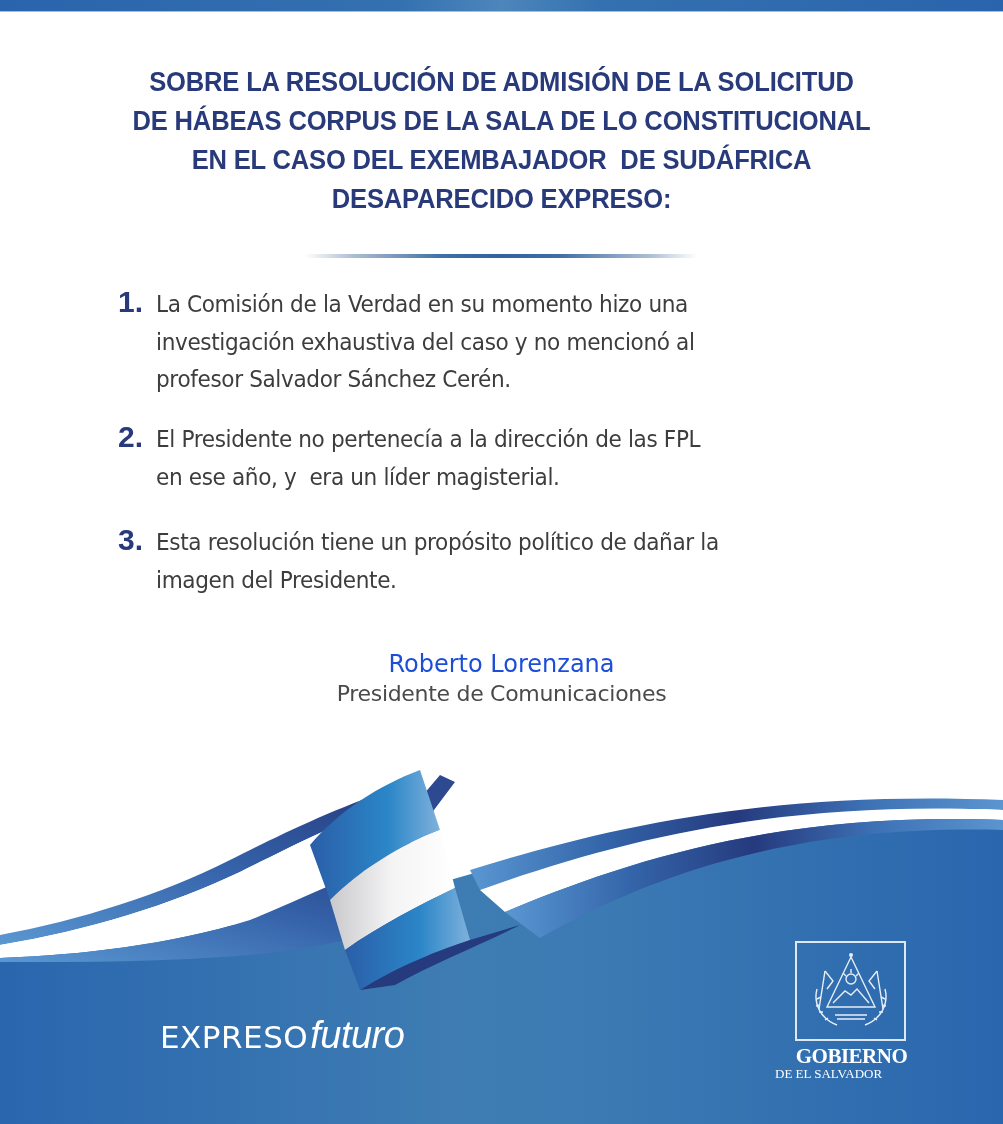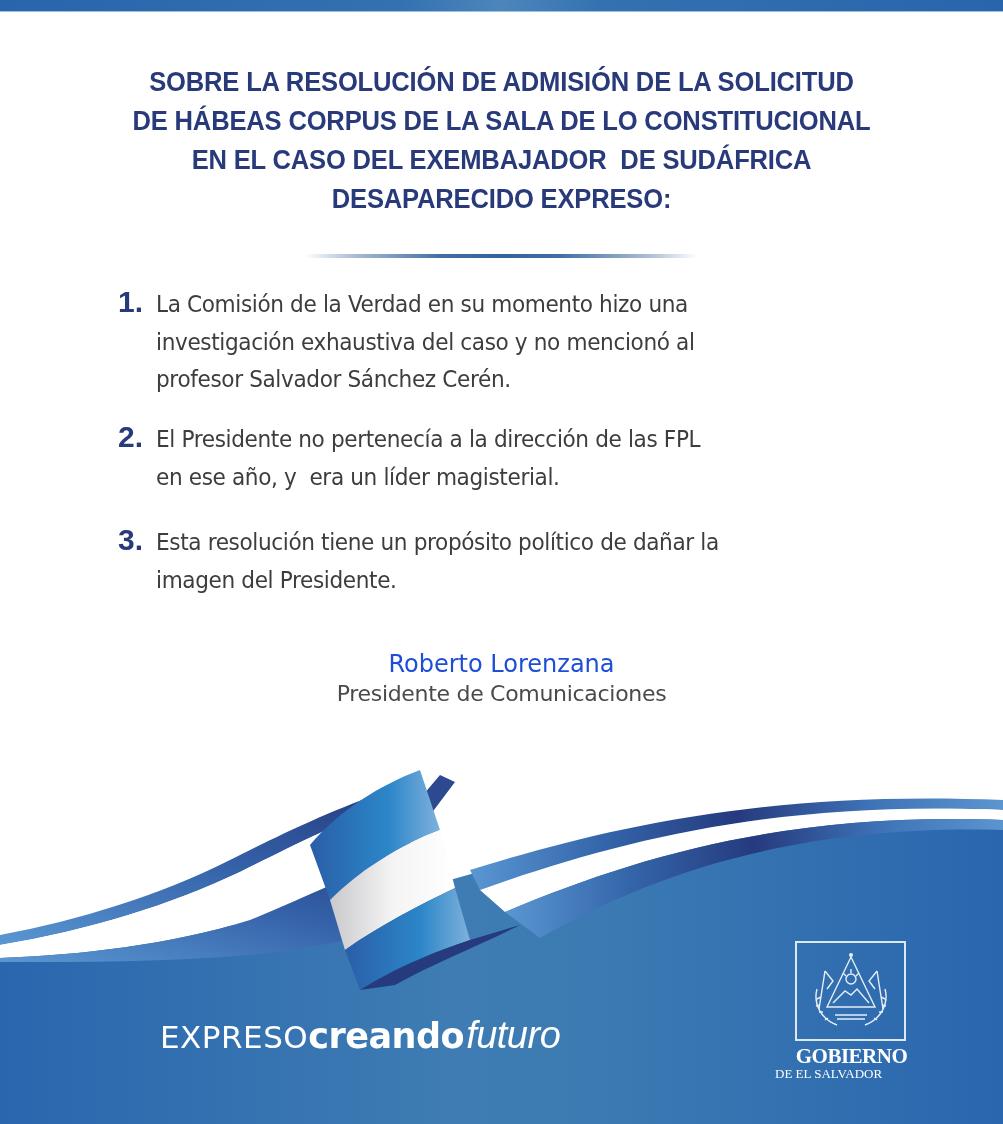--- a/index.html
+++ b/index.html
@@ -175,21 +175,20 @@
 
   <path d="M330 900 C 360 870, 400 845, 440 830 L 455 888 C 420 905, 380 925, 345 950 Z" fill="url(#loopWhite)"></path>
 
   <path d="M345 950 C 380 925, 420 905, 455 888 L 470 940 C 440 950, 400 965, 360 990 Z" fill="url(#loopBlue)"></path>
 
   <path d="M360 990 C 400 965, 440 950, 470 940 L 520 925 C 480 945, 430 965, 395 985 Z" fill="#263a7e"></path>
 </svg>
 
 <div class="slogan">
   <span class="s1">EXPRESO</span>
-  <span class="s2">creando</span>
   <span class="s3">futuro</span>
 </div>
 
 <div class="gov-logo">
   <div class="gov-box">
     <svg width="96" height="84" viewBox="0 0 96 84">
       <g fill="none" stroke="#e6eef7" stroke-width="1.4">
 
         <path d="M48 8 L72 58 L24 58 Z"></path>
 

